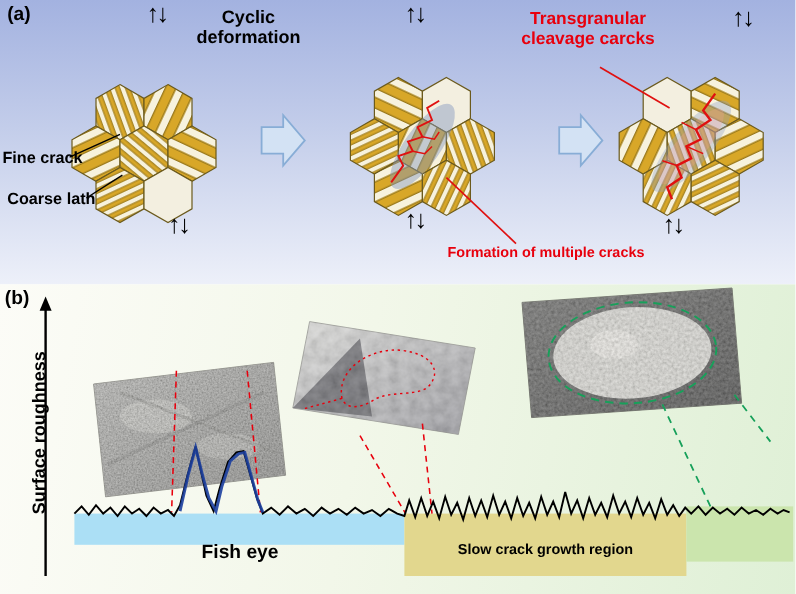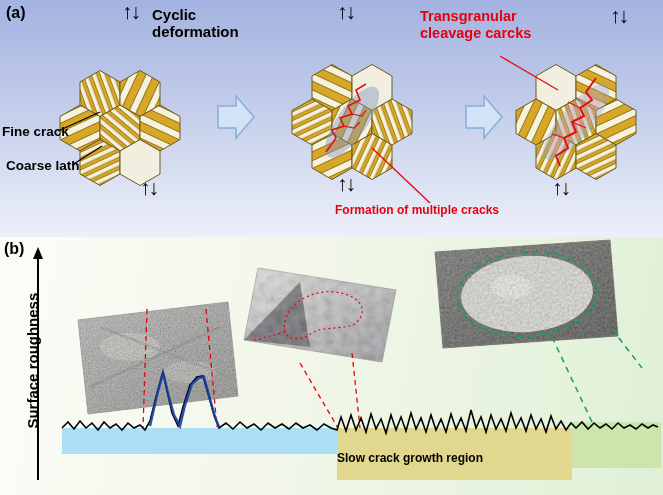--- a/index.html
+++ b/index.html
@@ -2,21 +2,21 @@
 <html><head>
 <meta charset="utf-8">
 <style>
   html,body{margin:0;padding:0;background:#fff;}
   #canvas{position:relative;width:663px;height:495px;overflow:hidden;
           font-family:"Liberation Sans",sans-serif;}
   .abs{position:absolute;}
   .txt{font-weight:bold;color:#000;line-height:1.15;}
   .red{color:#e8000d;}
   .pre{white-space:pre-line;}
-  .ctr{text-align:left;}
+  .ctr{text-align:center;}
   #panel-a{left:0;top:0;width:663px;height:237px;
            background:linear-gradient(180deg,#a3b2e0 0%,#c3cdea 45%,#edf0f9 100%);}
   #panel-b{left:0;top:237px;width:663px;height:258px;
            background:linear-gradient(100deg,#fcfcf7 0%,#f2f7e9 45%,#dff0d6 100%);}
   .arrows{font-size:21px;font-weight:bold;letter-spacing:-2px;color:#000;}
   #y-axis-label{left:-62px;top:352px;width:190px;text-align:center;
                 transform:rotate(-90deg);font-size:15px;}
   #watermark{left:542px;top:459px;width:121px;height:32px;
              background:rgba(255,255,255,.72);border-radius:6px;
              display:flex;align-items:center;gap:5px;padding-left:6px;box-sizing:border-box;}
@@ -247,19 +247,20 @@
 
       <polyline points="150,189 157,158 163,136 169,160 174,178 180,189 185,168 192,147 199,141 204,140 210,162 215,180 219,190" fill="none" stroke="#1c3f9e" stroke-width="2.5" opacity="0.9"></polyline>
 
       <g>
         <line x1="38" y1="20" x2="38" y2="243" stroke="#000" stroke-width="2"></line>
         <polygon points="38,10 33,22 43,22" fill="#000"></polygon>
       </g>
     </svg>
 
     <div class="abs txt" style="left:4px;top:3px;font-size:16px">(b)</div>
+    <div class="abs txt ctr" style="left:130px;top:215px;width:140px;font-size:16px">Fish eye</div>
     <div class="abs txt ctr" style="left:337px;top:215px;width:235px;font-size:12px">Slow crack growth region</div>
   </div>
 
   <div id="y-axis-label" class="abs txt">Surface roughness</div>
 
 
 </div>
 
 </body></html>

